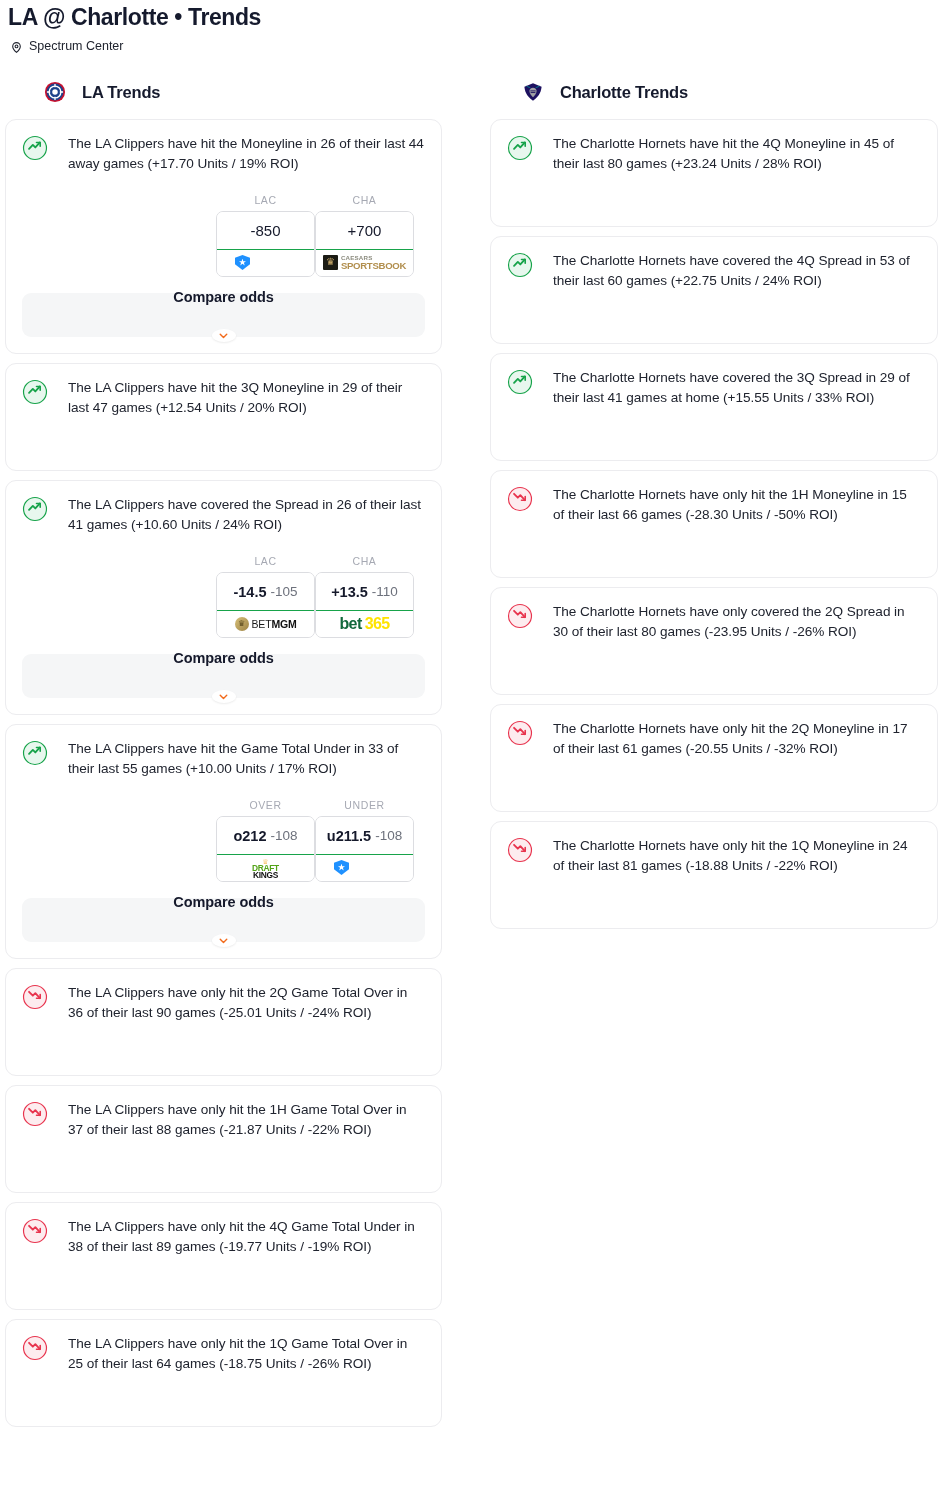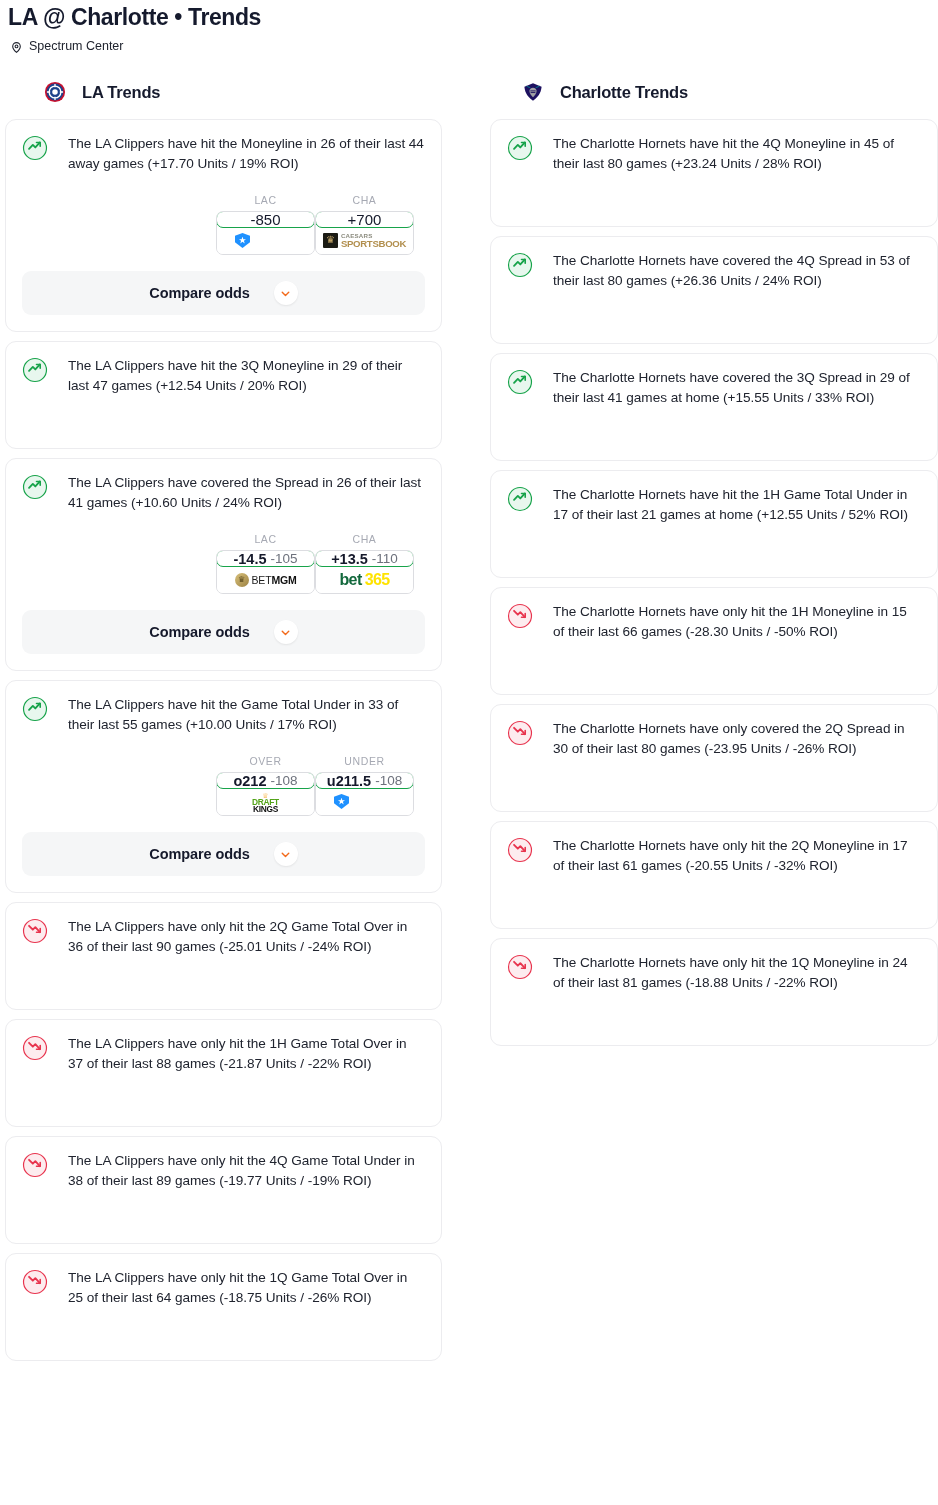--- a/index.html
+++ b/index.html
@@ -95,22 +95,22 @@
     margin-bottom: 5px;
   }
   .odds-box {
     border: 1px solid #dcdde1;
     border-radius: 7px;
     overflow: hidden;
     background: #fff;
   }
   .odds-price {
     border: 1.4px solid #17a34a;
-    border-radius: 7px;
-    height: 17px;
+    border-radius: 0;
+    height: 39px;
     display: flex;
     align-items: center;
     justify-content: center;
     gap: 4px;
     background: #fff;
     margin: -1px;
     position: relative;
     z-index: 2;
   }
   .odds-price .main { font-size: 14.5px; font-weight: 700; color: #15192b; }
@@ -171,20 +171,21 @@
   .compare-bar {
     margin-top: 16px;
     background: #f5f6f7;
     border-radius: 9px;
     height: 44px;
     display: flex;
     align-items: center;
     justify-content: center;
     gap: 24px;
     cursor: pointer;
+    flex-direction: column;
   }
   .compare-label { font-size: 14.5px; font-weight: 700; color: #15192b; letter-spacing: -0.1px; }
   .chev-circle {
     width: 24px; height: 24px; border-radius: 50%; background: #fff;
     display: flex; align-items: center; justify-content: center;
     box-shadow: 0 1px 2px rgba(0,0,0,0.08);
   }
 </style>
 </head>
 <body>
@@ -453,41 +454,31 @@
           <div class="trend-text">The Charlotte Hornets have hit the 4Q Moneyline in 45 of their last 80 games (+23.24 Units / 28% ROI)</div>
         </div>
       </div>
       <div class="card">
         <div class="trend-row">
           <span class="trend-icon"><svg viewBox="0 0 24 24" width="26" height="26">
               <circle cx="12" cy="12" r="10.6" fill="#e8f7ee" stroke="#17a34a" stroke-width="1.1"></circle>
               <path d="M6.5 12.8 10 9.2l2.3 2.3 4.2-4.6" fill="none" stroke="#17a34a" stroke-width="1.7" stroke-linecap="round" stroke-linejoin="round"></path>
               <path d="M13.4 6.9h3.4v3.4" fill="none" stroke="#17a34a" stroke-width="1.5" stroke-linecap="round" stroke-linejoin="round"></path>
             </svg></span>
-          <div class="trend-text">The Charlotte Hornets have covered the 4Q Spread in 53 of their last 80 games (+26.36 Units / 24% ROI)</div>
+          <div class="trend-text">The Charlotte Hornets have covered the 4Q Spread in 53 of their last 60 games (+22.75 Units / 24% ROI)</div>
         </div>
       </div>
       <div class="card">
         <div class="trend-row">
           <span class="trend-icon"><svg viewBox="0 0 24 24" width="26" height="26">
               <circle cx="12" cy="12" r="10.6" fill="#e8f7ee" stroke="#17a34a" stroke-width="1.1"></circle>
               <path d="M6.5 12.8 10 9.2l2.3 2.3 4.2-4.6" fill="none" stroke="#17a34a" stroke-width="1.7" stroke-linecap="round" stroke-linejoin="round"></path>
               <path d="M13.4 6.9h3.4v3.4" fill="none" stroke="#17a34a" stroke-width="1.5" stroke-linecap="round" stroke-linejoin="round"></path>
             </svg></span>
           <div class="trend-text">The Charlotte Hornets have covered the 3Q Spread in 29 of their last 41 games at home (+15.55 Units / 33% ROI)</div>
-        </div>
-      </div>
-      <div class="card">
-        <div class="trend-row">
-          <span class="trend-icon"><svg viewBox="0 0 24 24" width="26" height="26">
-              <circle cx="12" cy="12" r="10.6" fill="#e8f7ee" stroke="#17a34a" stroke-width="1.1"></circle>
-              <path d="M6.5 12.8 10 9.2l2.3 2.3 4.2-4.6" fill="none" stroke="#17a34a" stroke-width="1.7" stroke-linecap="round" stroke-linejoin="round"></path>
-              <path d="M13.4 6.9h3.4v3.4" fill="none" stroke="#17a34a" stroke-width="1.5" stroke-linecap="round" stroke-linejoin="round"></path>
-            </svg></span>
-          <div class="trend-text">The Charlotte Hornets have hit the 1H Game Total Under in 17 of their last 21 games at home (+12.55 Units / 52% ROI)</div>
         </div>
       </div>
       <div class="card">
         <div class="trend-row">
           <span class="trend-icon"><svg viewBox="0 0 24 24" width="26" height="26">
               <circle cx="12" cy="12" r="10.6" fill="#fdecef" stroke="#e8344e" stroke-width="1.1"></circle>
               <path d="M6.5 7.2 10 10.8l2.3-2.3 4.2 4.6" fill="none" stroke="#e8344e" stroke-width="1.7" stroke-linecap="round" stroke-linejoin="round"></path>
               <path d="M13.4 13.1h3.4V9.7" fill="none" stroke="#e8344e" stroke-width="1.5" stroke-linecap="round" stroke-linejoin="round"></path>
             </svg></span>
           <div class="trend-text">The Charlotte Hornets have only hit the 1H Moneyline in 15 of their last 66 games (-28.30 Units / -50% ROI)</div>

